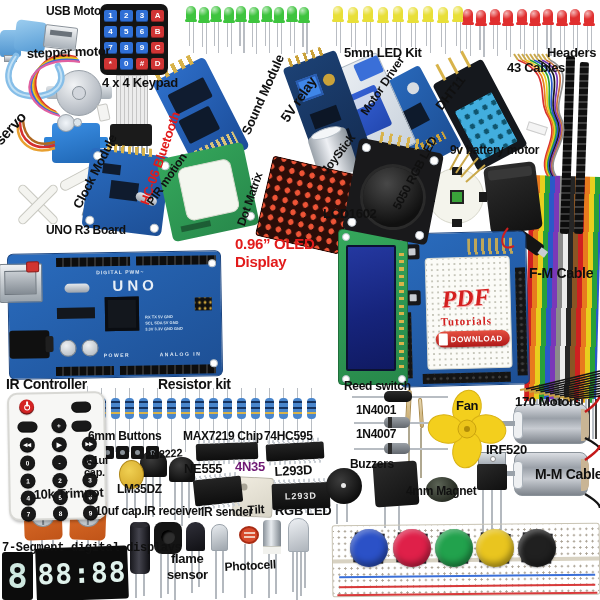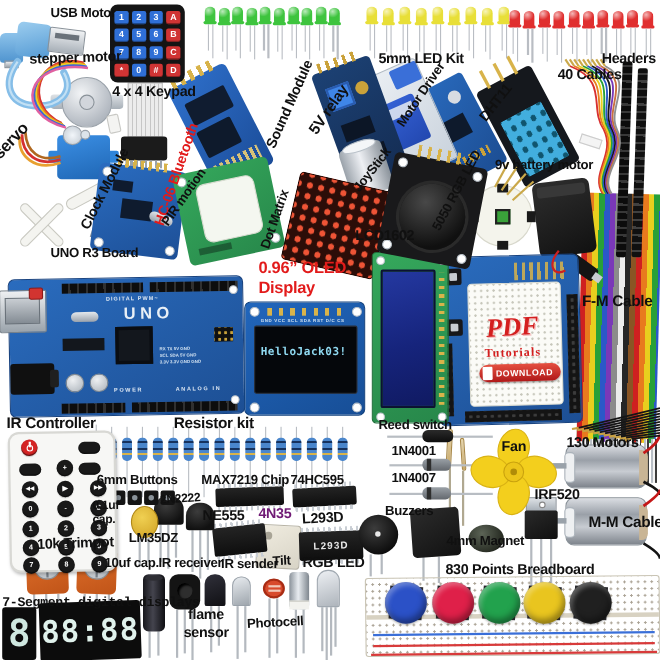--- a/index.html
+++ b/index.html
@@ -188,30 +188,20 @@
     <b style="left:104px;top:24px;font:bold 15px 'Liberation Sans',sans-serif;color:#e8eff6;letter-spacing:4px">UNO</b>
     <b style="left:94px;top:99px;font:bold 5px 'Liberation Sans',sans-serif;color:#dfe9f4;letter-spacing:1.5px">POWER</b>
     <b style="left:150px;top:99px;font:bold 5px 'Liberation Sans',sans-serif;color:#dfe9f4;letter-spacing:1.5px">ANALOG IN</b>
     <b style="left:136px;top:62px;font:bold 4px 'Liberation Sans',sans-serif;color:#cfe0f0">RX TX 5V GND</b>
     <b style="left:136px;top:68px;font:bold 4px 'Liberation Sans',sans-serif;color:#cfe0f0">SCL SDA 5V GND</b>
     <b style="left:136px;top:74px;font:bold 4px 'Liberation Sans',sans-serif;color:#cfe0f0">3.3V 3.3V GND GND</b>
     <i class="hole" style="left:200px;top:8px;width:8px;height:8px"></i>
     <i class="hole" style="left:200px;top:108px;width:8px;height:8px"></i>
   </div>
 
-  <div class="comp" style="left:222px;top:274px;width:110px;height:104px;background:linear-gradient(150deg,#2166bc,#174e96);border:1px solid #12427e;border-radius:6px;z-index:7">
-    <i class="hole" style="left:4px;top:4px"></i>
-      <i class="hole" style="left:97px;top:4px"></i>
-      <i class="hole" style="left:4px;top:91px"></i>
-      <i class="hole" style="left:97px;top:91px"></i>
-    <i style="left:20px;top:5px;width:72px;height:7px;background:repeating-linear-gradient(90deg,#d8b34a 0 4px,transparent 4px 10.5px)"></i>
-    <b style="left:14px;top:14px;font:bold 4px 'Liberation Sans',sans-serif;color:#cfe0f0;letter-spacing:.6px">GND VCC SCL SDA RST D/C CS</b>
-    <i style="left:8px;top:21px;width:94px;height:62px;background:#05070b;border:1px solid #2a2e36;border-radius:2px"></i>
-    <b style="left:14px;top:40px;font:bold 10px 'DejaVu Sans Mono',monospace;color:#8fd8f0;letter-spacing:.5px">HelloJack03!</b>
-  </div>
 
   <div class="comp" style="left:338px;top:229px;width:70px;height:156px;background:linear-gradient(150deg,#35a85c,#27874a);border:1px solid #1f6e3a;border-radius:4px;z-index:7">
     <i class="hole" style="left:3px;top:3px;width:8px;height:8px"></i>
       <i class="hole" style="left:59px;top:3px;width:8px;height:8px"></i>
       <i class="hole" style="left:3px;top:145px;width:8px;height:8px"></i>
       <i class="hole" style="left:59px;top:145px;width:8px;height:8px"></i>
     <i style="left:7px;top:15px;width:50px;height:126px;background:linear-gradient(165deg,#2438a0,#16247c 55%,#101a62);border:2px solid #0c1232;border-radius:2px"></i>
     <i style="left:60px;top:18px;width:5px;height:120px;background:repeating-linear-gradient(0deg,#d8b34a 0 3px,transparent 3px 7.5px)"></i>
   </div>
 
@@ -471,36 +461,36 @@
     <div class="lbl" style="left: 102px; top: 76px; font-size: 13px; color: rgb(16, 16, 16);">4 x 4 Keypad</div>
     <div class="lbl" style="left: 3px; top: 132px; font-size: 15px; color: rgb(16, 16, 16); transform: rotate(-47deg);">servo</div>
     <div class="lbl" style="left: 83px; top: 197px; font-size: 13px; color: rgb(16, 16, 16); transform: rotate(-63deg);">Clock Module</div>
     <div class="lbl" style="left: 151px; top: 193px; font-size: 13px; color: rgb(226, 27, 27); transform: rotate(-71deg);">HC-06 Bluetooth</div>
     <div class="lbl" style="left: 252px; top: 123px; font-size: 13px; color: rgb(16, 16, 16); transform: rotate(-66deg);">Sound Module</div>
     <div class="lbl" style="left: 290px; top: 110px; font-size: 14px; color: rgb(16, 16, 16); transform: rotate(-55deg);">5V relay</div>
     <div class="lbl" style="left: 369px; top: 105px; font-size: 12px; color: rgb(16, 16, 16); transform: rotate(-56deg);">Motor Driver</div>
     <div class="lbl" style="left: 444px; top: 99px; font-size: 13px; color: rgb(16, 16, 16); transform: rotate(-52deg);">DHT11</div>
     <div class="lbl" style="left: 344px; top: 46px; font-size: 13px; color: rgb(16, 16, 16);">5mm LED Kit</div>
     <div class="lbl" style="left: 547px; top: 46px; font-size: 13px; color: rgb(16, 16, 16);">Headers</div>
-    <div class="lbl" style="left: 507px; top: 61px; font-size: 13px; color: rgb(16, 16, 16);">40 Cables</div>
+    <div class="lbl" style="left: 507px; top: 61px; font-size: 13px; color: rgb(16, 16, 16);">43 Cables</div>
     <div class="lbl" style="left: 155px; top: 195px; font-size: 12px; color: rgb(16, 16, 16); transform: rotate(-55deg);">PIR motion</div>
     <div class="lbl" style="left: 247px; top: 215px; font-size: 12px; color: rgb(16, 16, 16); transform: rotate(-71deg);">Dot Matrix</div>
     <div class="lbl" style="left: 329px; top: 164px; font-size: 12px; color: rgb(16, 16, 16); transform: rotate(-52deg);">JoyStick</div>
     <div class="lbl" style="left: 323px; top: 207px; font-size: 13px; color: rgb(16, 16, 16);">LCD1602</div>
     <div class="lbl" style="left: 402px; top: 199px; font-size: 12px; color: rgb(16, 16, 16); transform: rotate(-62deg);">5050 RGB LED</div>
     <div class="lbl" style="left: 450px; top: 144px; font-size: 12px; color: rgb(16, 16, 16);">9v battery motor</div>
     <div class="lbl" style="left: 529px; top: 266px; font-size: 14px; color: rgb(16, 16, 16);">F-M Cable</div>
     <div class="lbl" style="left: 46px; top: 224px; font-size: 12px; color: rgb(16, 16, 16);">UNO R3 Board</div>
     <div class="lbl" style="left: 235px; top: 236px; font-size: 15px; color: rgb(226, 27, 27);">0.96” OLED</div>
     <div class="lbl" style="left: 235px; top: 254px; font-size: 15px; color: rgb(226, 27, 27);">Display</div>
     <div class="lbl" style="left: 344px; top: 380px; font-size: 12px; color: rgb(16, 16, 16);">Reed switch</div>
     <div class="lbl" style="left: 456px; top: 383px; font-size: 13px; color: rgb(16, 16, 16); margin-top: 16px;">Fan</div>
     <div class="lbl" style="left: 6px; top: 377px; font-size: 14px; color: rgb(16, 16, 16);">IR Controller</div>
     <div class="lbl" style="left: 158px; top: 377px; font-size: 14px; color: rgb(16, 16, 16);">Resistor kit</div>
-    <div class="lbl" style="left: 515px; top: 395px; font-size: 13px; color: rgb(16, 16, 16);">130 Motors</div>
+    <div class="lbl" style="left: 515px; top: 395px; font-size: 13px; color: rgb(16, 16, 16);">170 Motors</div>
     <div class="lbl" style="left: 88px; top: 430px; font-size: 12px; color: rgb(16, 16, 16);">6mm Buttons</div>
     <div class="lbl" style="left: 183px; top: 430px; font-size: 12px; color: rgb(16, 16, 16);">MAX7219 Chip</div>
     <div class="lbl" style="left: 264px; top: 430px; font-size: 12px; color: rgb(16, 16, 16);">74HC595</div>
     <div class="lbl" style="left: 356px; top: 404px; font-size: 12px; color: rgb(16, 16, 16);">1N4001</div>
     <div class="lbl" style="left: 356px; top: 428px; font-size: 12px; color: rgb(16, 16, 16);">1N4007</div>
     <div class="lbl" style="left: 84px; top: 455px; font-size: 11px; color: rgb(16, 16, 16);">0.1uf</div>
     <div class="lbl" style="left: 84px; top: 467px; font-size: 11px; color: rgb(16, 16, 16);">cap.</div>
     <div class="lbl" style="left: 146px; top: 450px; font-size: 11px; color: rgb(16, 16, 16); transform: rotate(-4deg);">2N2222</div>
     <div class="lbl" style="left: 184px; top: 462px; font-size: 13px; color: rgb(16, 16, 16);">NE555</div>
     <div class="lbl" style="left: 235px; top: 460px; font-size: 13px; color: #701a75;">4N35</div>
@@ -509,21 +499,20 @@
     <div class="lbl" style="left: 350px; top: 458px; font-size: 12px; color: rgb(16, 16, 16);">Buzzers</div>
     <div class="lbl" style="left: 394px; top: 485px; font-size: 12px; color: rgb(16, 16, 16); margin-left: 12px;">4mm Magnet</div>
     <div class="lbl" style="left: 486px; top: 443px; font-size: 13px; color: rgb(16, 16, 16);">IRF520</div>
     <div class="lbl" style="left: 34px; top: 488px; font-size: 13px; color: rgb(16, 16, 16); transform: rotate(-2deg);">10k Trimpot</div>
     <div class="lbl" style="left: 95px; top: 505px; font-size: 12px; color: rgb(16, 16, 16);">10uf cap.</div>
     <div class="lbl" style="left: 144px; top: 505px; font-size: 12px; color: rgb(16, 16, 16);">IR receiver</div>
     <div class="lbl" style="left: 201px; top: 506px; font-size: 12px; color: rgb(16, 16, 16);">IR sender</div>
     <div class="lbl" style="left: 248px; top: 504px; font-size: 12px; color: rgb(16, 16, 16); transform: rotate(-3deg);">Tilt</div>
     <div class="lbl" style="left: 275px; top: 504px; font-size: 13px; color: rgb(16, 16, 16);">RGB LED</div>
     <div class="lbl" style="left: 535px; top: 467px; font-size: 14px; color: rgb(16, 16, 16);">M-M Cable</div>
-    <div class="lbl" style="left: 405px; top: 511px; font-size: 13px; color: rgb(16, 16, 16);">830 Points Breadboard</div>
     <div class="lbl" style="left: 2px; top: 542px; font-size: 12px; color: rgb(16, 16, 16); font-family: Liberation Mono, monospace;">7-Segment digital displays</div>
     <div class="lbl" style="left: 171px; top: 552px; font-size: 13px; color: rgb(16, 16, 16);">flame</div>
     <div class="lbl" style="left: 167px; top: 568px; font-size: 13px; color: rgb(16, 16, 16);">sensor</div>
     <div class="lbl" style="left: 225px; top: 561px; font-size: 12px; color: rgb(16, 16, 16); transform: rotate(-3deg);">Photocell</div>
     <div class="led" style="position: absolute; left: 186px; top: 6px;">
       <i class="h" style="background:radial-gradient(circle at 34% 24%,rgba(255,255,255,.65),rgba(255,255,255,0) 46%),#3ec43e"></i>
       <i class="f" style="background:#3ec43e"></i>
       <i class="a"></i>
       <i class="b"></i>
     </div>

